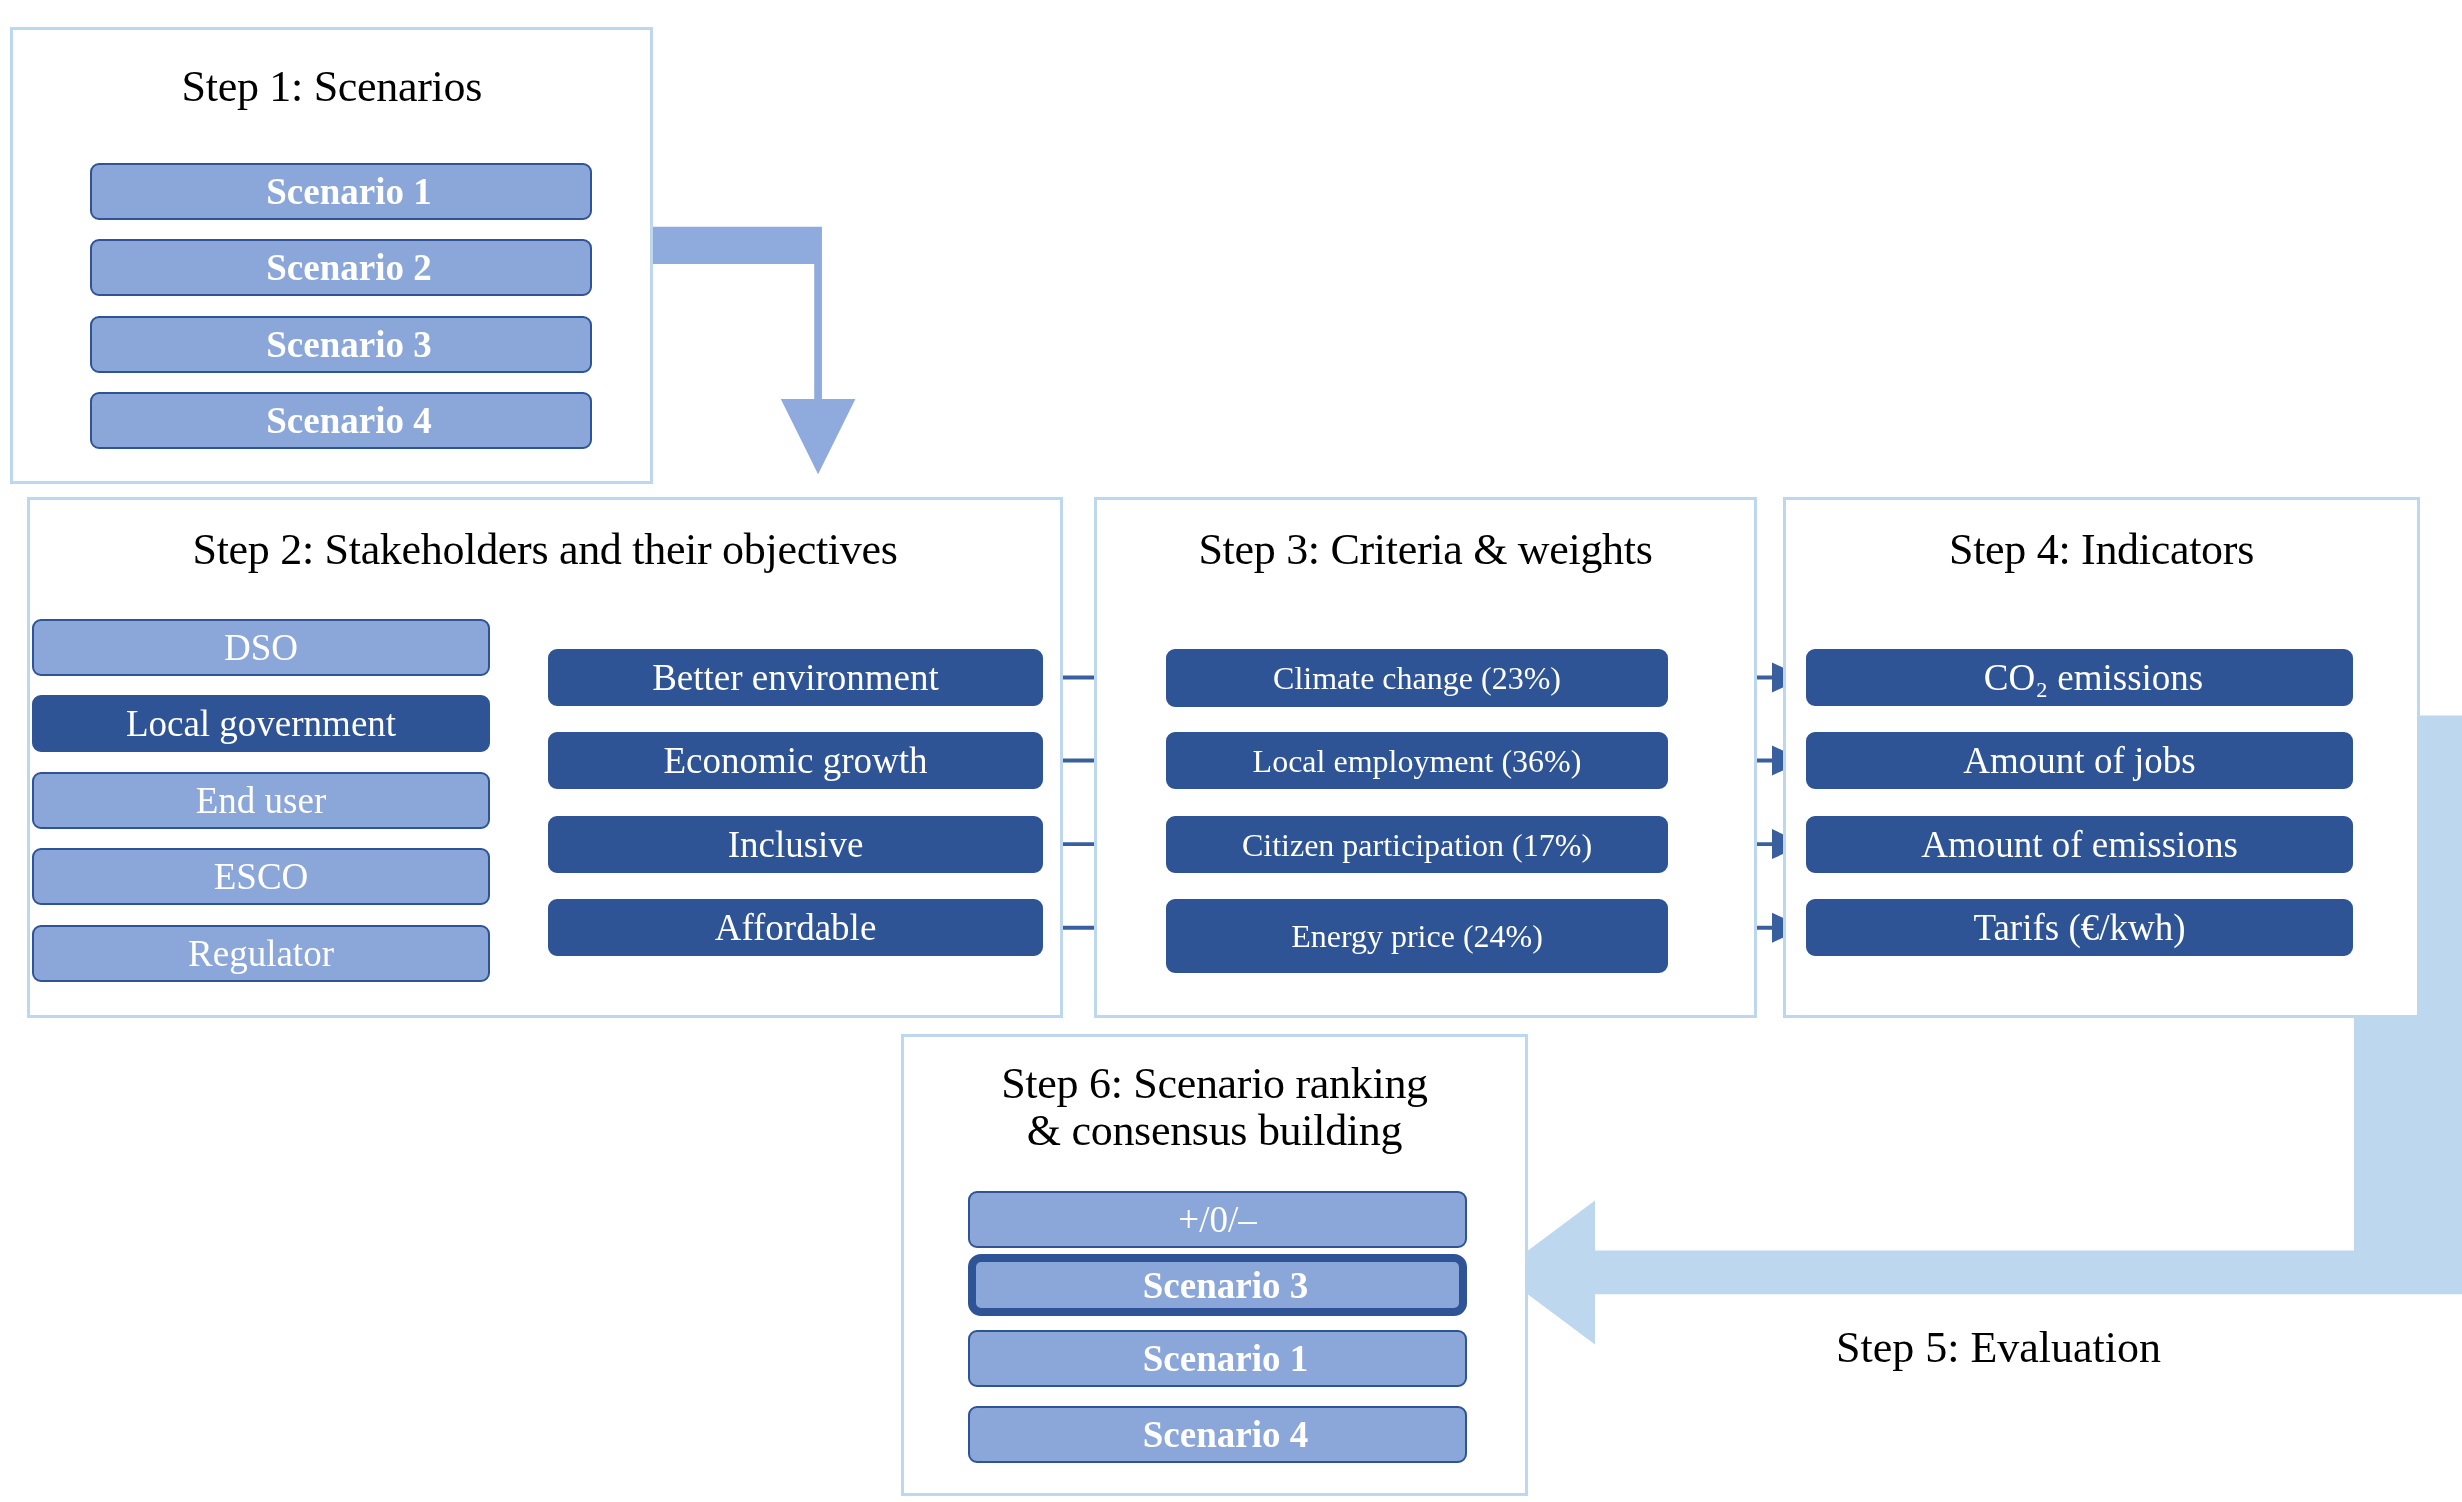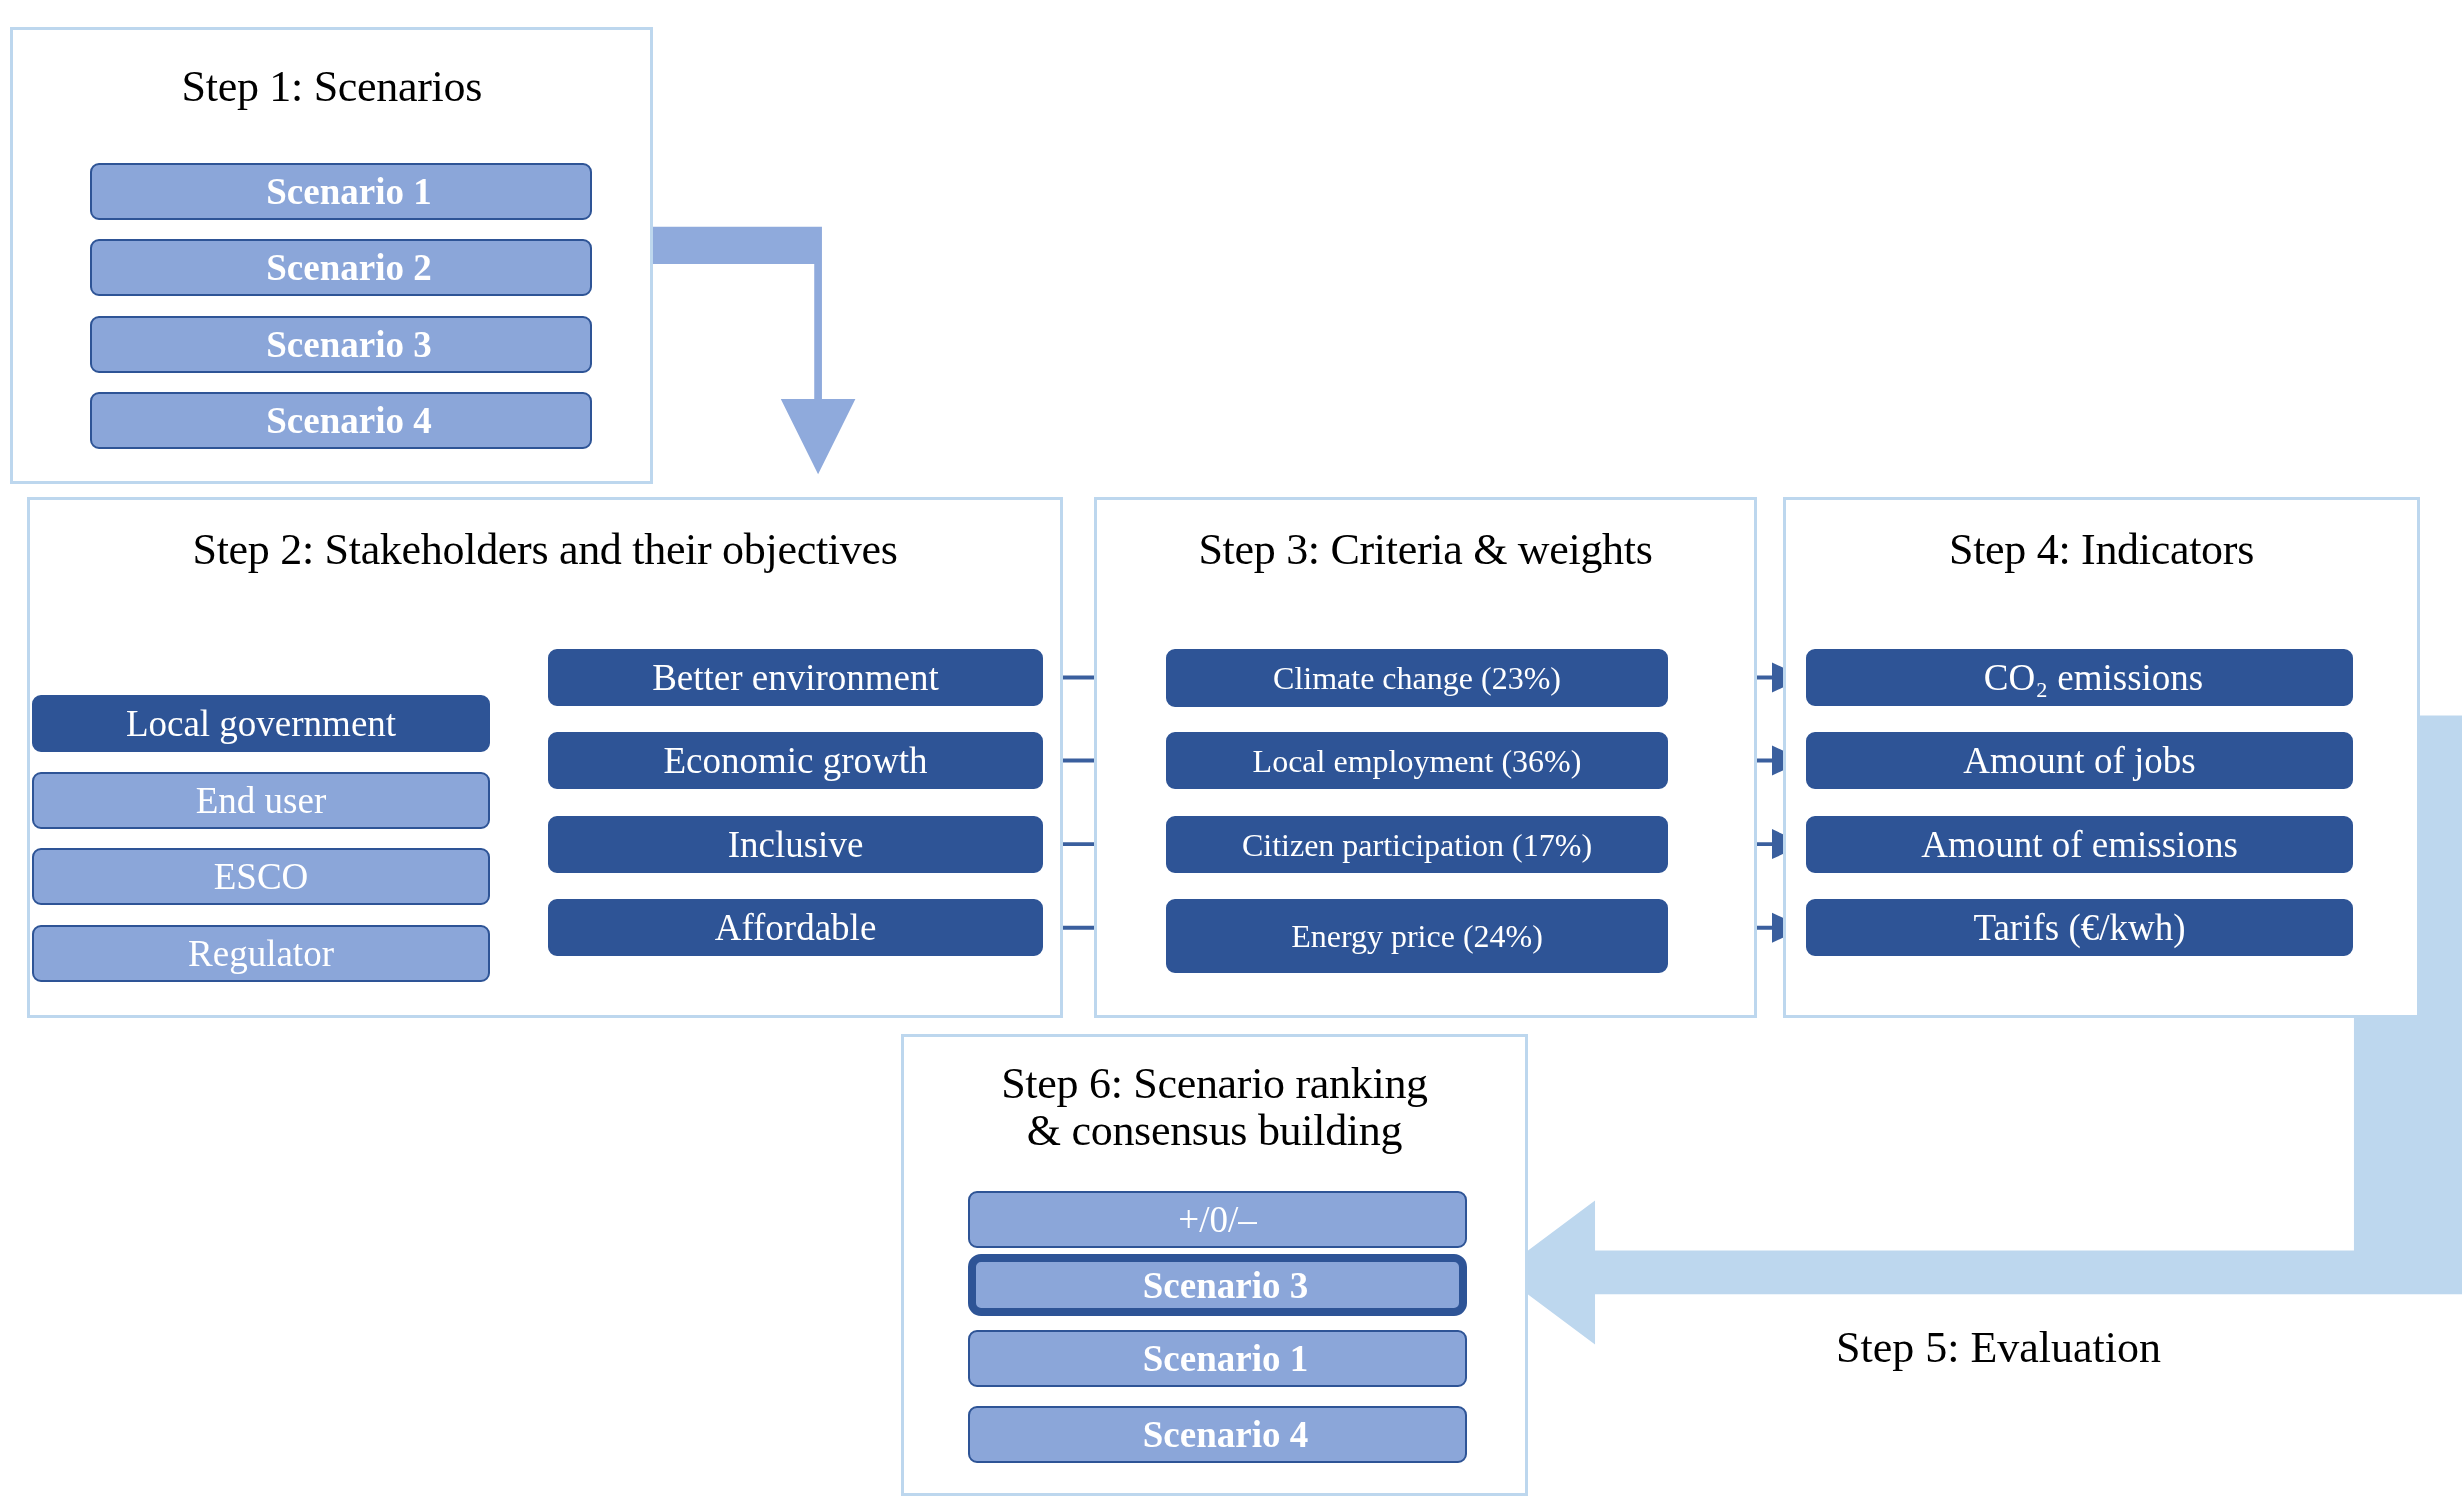--- a/index.html
+++ b/index.html
@@ -113,20 +113,21 @@
 
   <div class="chip light bold" style="left:90px;top:163px;width:502px;height:57px;">Scenario 1</div>
   <div class="chip light bold" style="left:90px;top:239px;width:502px;height:57px;">Scenario 2</div>
   <div class="chip light bold" style="left:90px;top:316px;width:502px;height:57px;">Scenario 3</div>
   <div class="chip light bold" style="left:90px;top:392px;width:502px;height:57px;">Scenario 4</div>
 
   <div class="panel" style="left:27px;top:497px;width:1036px;height:521px;">
   </div>
   <div class="panel-title" style="left:27px;top:527px;width:1036px;">Step 2: Stakeholders and their objectives</div>
 
+  <div class="chip light" style="left:32px;top:619px;width:458px;height:57px;">DSO</div>
   <div class="chip dark" style="left:32px;top:695px;width:458px;height:57px;">Local government</div>
   <div class="chip light" style="left:32px;top:772px;width:458px;height:57px;">End user</div>
   <div class="chip light" style="left:32px;top:848px;width:458px;height:57px;">ESCO</div>
   <div class="chip light" style="left:32px;top:925px;width:458px;height:57px;">Regulator</div>
 
   <div class="chip dark" style="left:548px;top:649px;width:495px;height:57px;">Better environment</div>
   <div class="chip dark" style="left:548px;top:732px;width:495px;height:57px;">Economic growth</div>
   <div class="chip dark" style="left:548px;top:816px;width:495px;height:57px;">Inclusive</div>
   <div class="chip dark" style="left:548px;top:899px;width:495px;height:57px;">Affordable</div>
 

